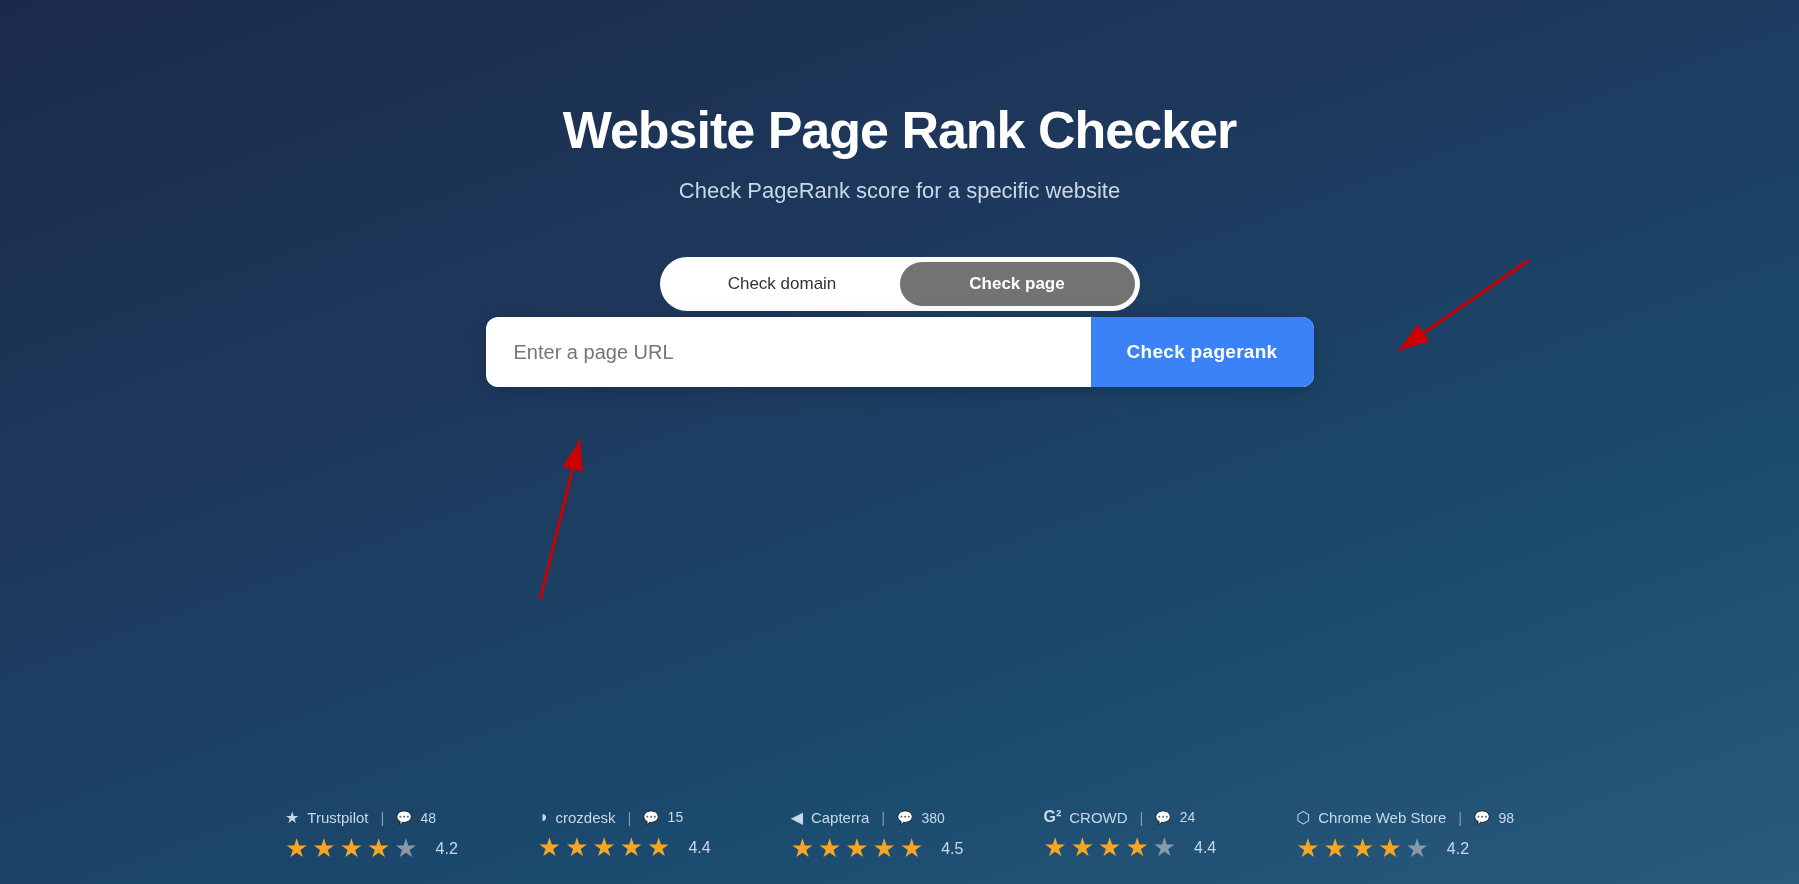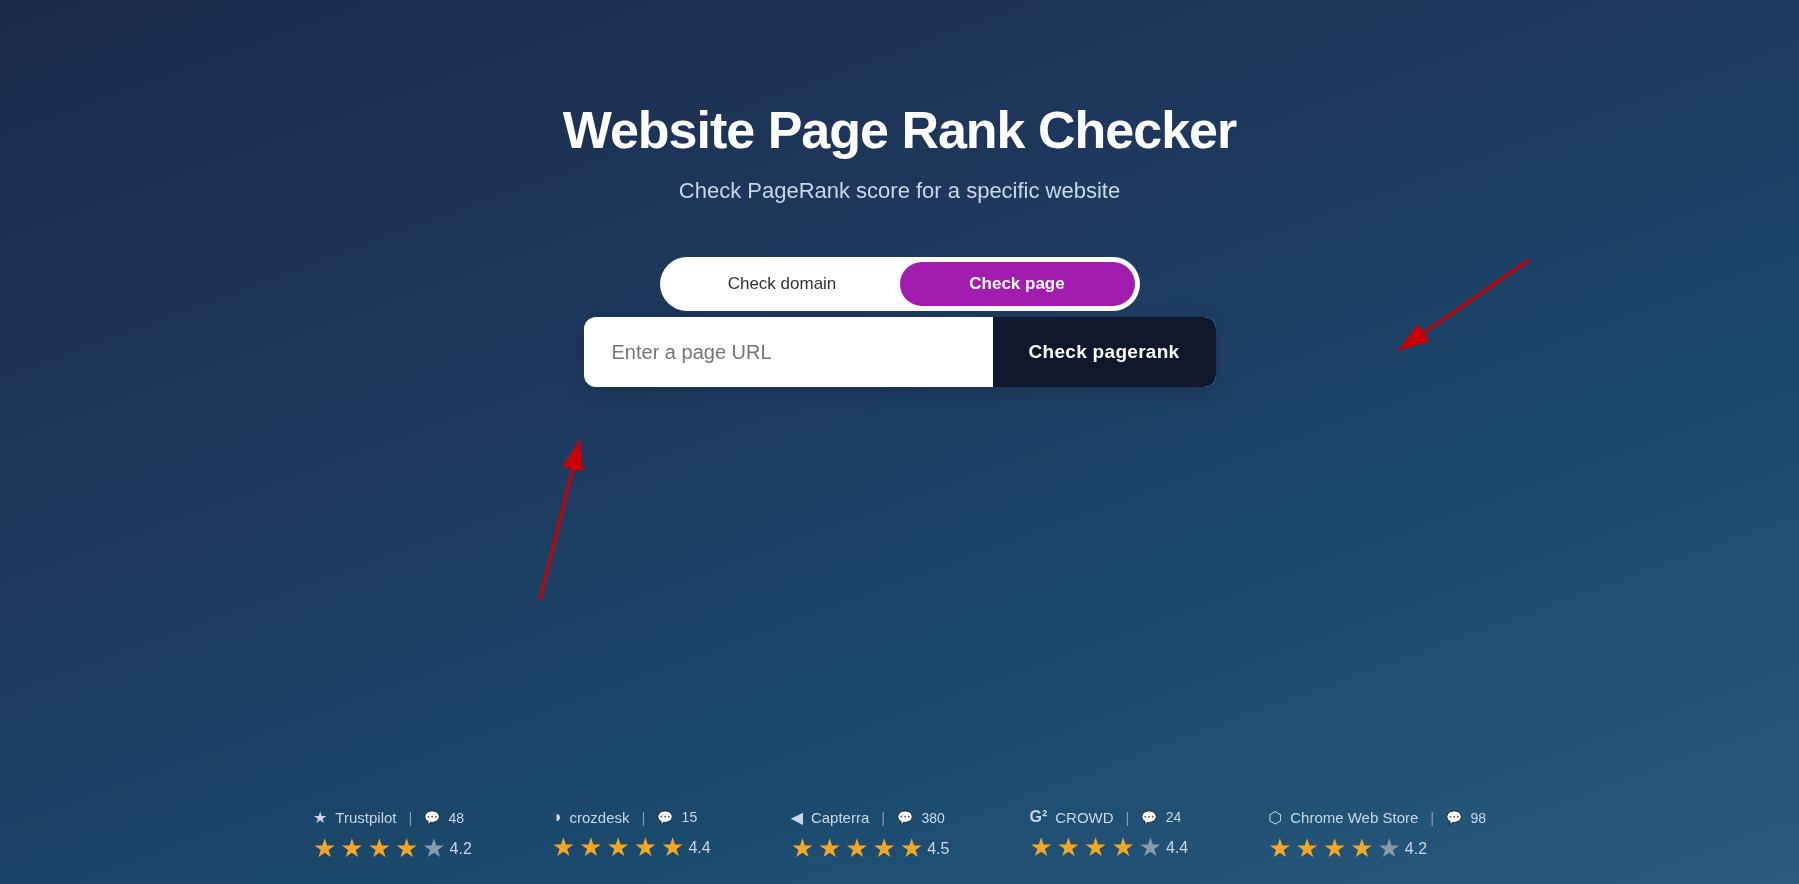--- a/index.html
+++ b/index.html
@@ -54,47 +54,47 @@
       cursor: pointer;
       transition: all 0.2s;
     }
 
     .tab-btn.inactive {
       background: transparent;
       color: #333;
     }
 
     .tab-btn.active {
-      background: #a21caf;
+      background: #737373;
       color: #ffffff;
       font-weight: 600;
     }
 
     .search-container {
       display: flex;
-      width: 632px;
+      width: 828px;
       background: #ffffff;
       border-radius: 12px;
       overflow: hidden;
       height: 70px;
       box-shadow: 0 4px 20px rgba(0,0,0,0.2);
     }
 
     .url-input {
       flex: 1;
       border: none;
       outline: none;
       padding: 0 28px;
       font-size: 20px;
       color: #aaa;
       background: transparent;
     }
 
     .check-btn {
-      background: #0f172a;
+      background: #3b82f6;
       color: #ffffff;
       border: none;
       padding: 0 36px;
       font-size: 19px;
       font-weight: 600;
       cursor: pointer;
       white-space: nowrap;
       letter-spacing: 0.3px;
     }
 
@@ -156,21 +156,21 @@
       position: relative;
     }
 
     .star.empty {
       color: #8899aa;
     }
 
     .rating-num {
       color: #c8d8e8;
       font-size: 16px;
-      margin-left: 0;
+      margin-left: 14px;
       font-weight: 500;
     }
 
     
     .arrow-annotation {
       position: absolute;
     }
   </style>
 </head>
 <body>

